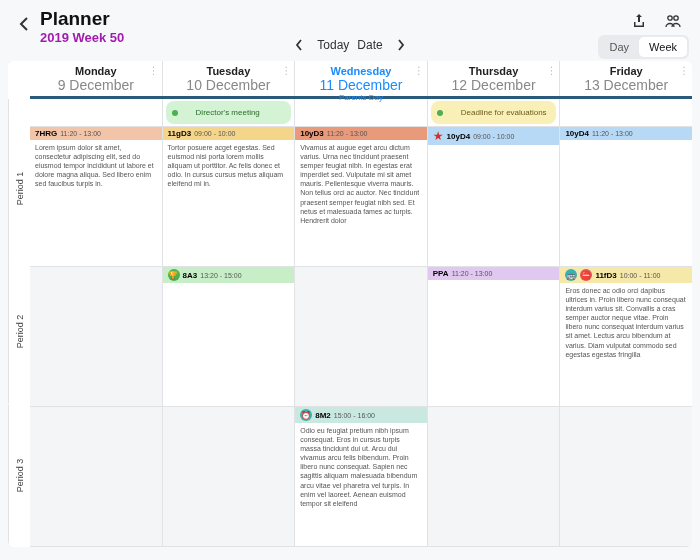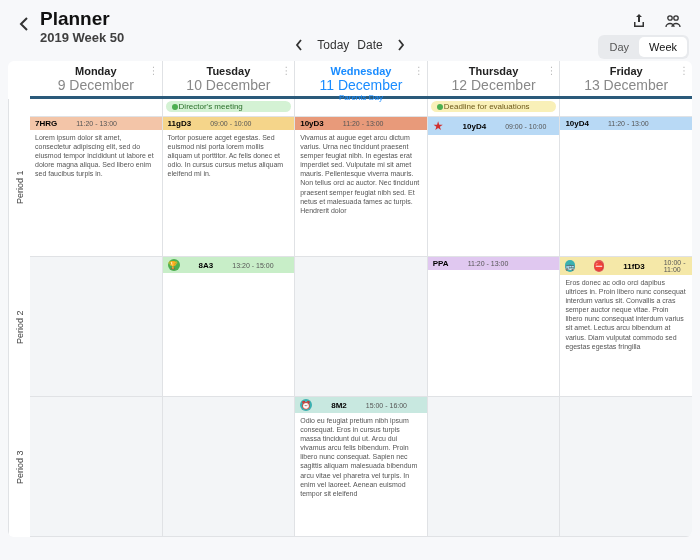--- a/index.html
+++ b/index.html
@@ -2,21 +2,21 @@
 <html><head>
 <meta charset="utf-8">
 <style>
 *{box-sizing:border-box;margin:0;padding:0;font-family:-apple-system,BlinkMacSystemFont,'Segoe UI',Arial,sans-serif}
 body{background:#f7f8fa;padding:8px;width:700px;height:560px;overflow:hidden}
 .top{display:flex;align-items:flex-start;justify-content:space-between;padding:0 6px 4px}
 .left-head{display:flex;align-items:flex-start;gap:6px}
 .back{width:20px;height:20px;display:flex;align-items:center;justify-content:center;cursor:pointer;color:#333;margin-top:6px}
 .title-block{display:flex;flex-direction:column}
 .title{font-size:19px;font-weight:800;color:#111}
-.subtitle{font-size:13px;font-weight:700;color:#404040}
+.subtitle{font-size:13px;font-weight:700;color:#a21caf}
 .top-icons{display:flex;gap:8px;align-items:center}
 .ico-btn{width:26px;height:26px;display:flex;align-items:center;justify-content:center;cursor:pointer;color:#333}
 .mid{display:flex;align-items:center;justify-content:center;gap:8px;position:relative;margin-top:-14px}
 .nav-arr{width:20px;height:20px;display:flex;align-items:center;justify-content:center;cursor:pointer;color:#333}
 .nav-lbl{font-size:12px;color:#333;cursor:pointer}
 .view-toggle{position:absolute;right:3px;top:0;display:flex;background:#e8eaed;border-radius:6px;padding:2px}
 .vt{font-size:11px;padding:4px 10px;border-radius:5px;cursor:pointer;color:#555}
 .vt.active{background:#fff;color:#111}
 .grid-wrap{display:flex;margin-top:6px;border-radius:6px;overflow:hidden;background:#fff}
 .period-col{width:22px;display:flex;flex-direction:column}
@@ -30,25 +30,25 @@
 .day-date{font-size:14px;color:#888}
 .day-h.today .day-name{color:#1a8cff}
 .day-h.today .day-date{color:#1a8cff}
 .day-h.today .day-sub{color:#1a8cff;font-size:8px}
 .kebab{position:absolute;right:3px;top:4px;color:#bbb;font-size:10px;cursor:pointer}
 .row{display:flex;min-height:140px}
 .row.banner{min-height:18px}
 .cell{flex:1;border-right:1px solid #e0e2e5;border-bottom:1px solid #e0e2e5;display:flex;flex-direction:column;overflow:hidden;background:#fff}
 .cell:last-child{border-right:none}
 .cell.shade{background:#f3f5f7}
-.pill{margin:2px 3px;border-radius:8px;padding:1px 6px;font-size:8px;display:flex;align-items:center;gap:1px}
+.pill{margin:2px 3px;border-radius:8px;padding:7px 6px;font-size:8px;display:flex;align-items:center;gap:18px}
 .pill-dot{width:6px;height:6px;border-radius:3px;background:#4caf50}
 .pill.green{background:#d4f2d4;color:#2a6e2a}
 .pill.yellow{background:#f9f0b8;color:#6e5a1a}
-.class-hdr{padding:2px 5px;font-size:8px;display:flex;align-items:center;gap:19px}
+.class-hdr{padding:2px 5px;font-size:8px;display:flex;align-items:center;gap:3px}
 .class-code{font-weight:700}
 .class-time{color:#555;font-size:7px}
 .body-txt{padding:3px 5px;font-size:7px;line-height:1.3;color:#555;overflow:hidden}
 .bg-pink{background:#f3c5a8}
 .bg-orange{background:#f5d58a}
 .bg-red{background:#e89a7a}
 .bg-blue{background:#b8d9f5}
 .bg-green{background:#c8eec8}
 .bg-purple{background:#e0c8f0}
 .bg-yellow{background:#f5e8a8}

